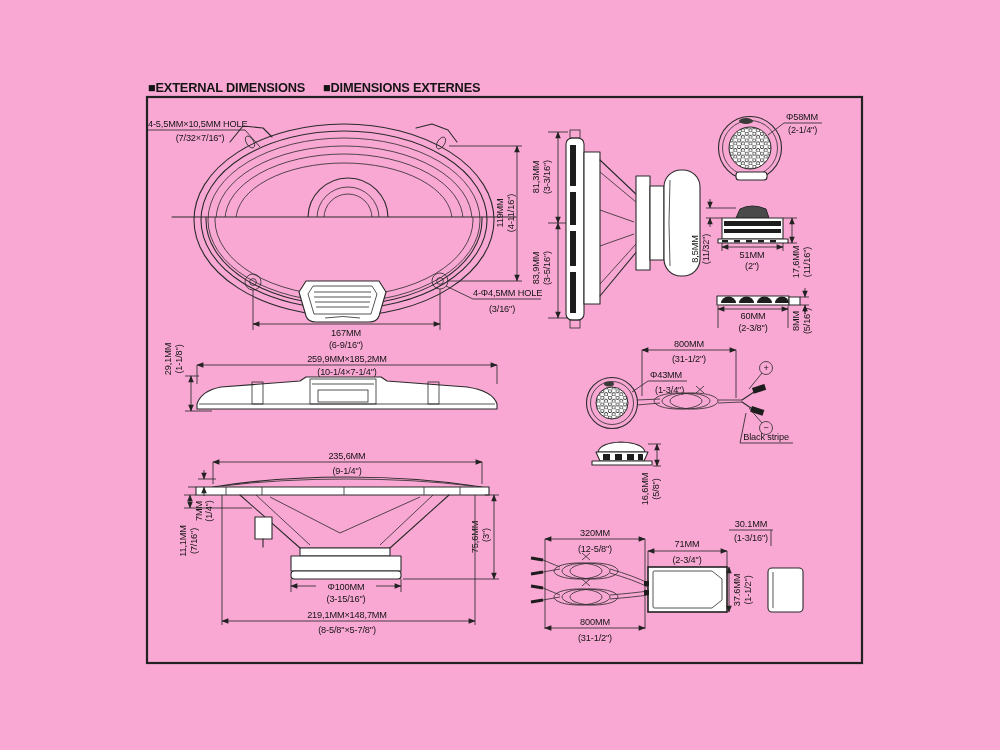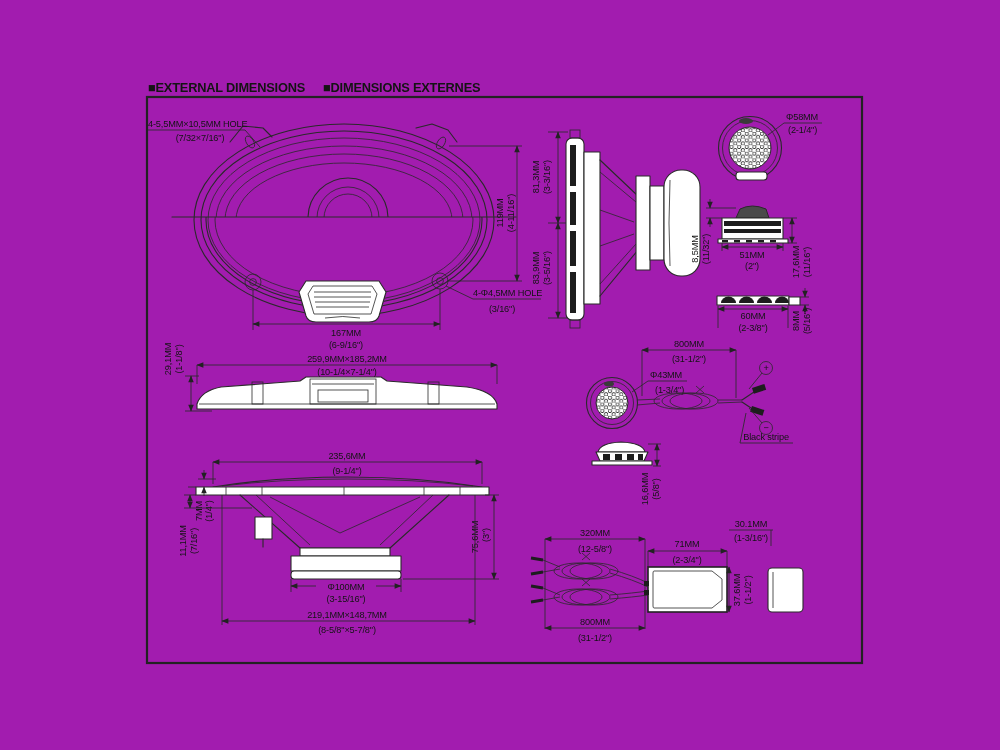--- a/index.html
+++ b/index.html
@@ -1,16 +1,16 @@
 <!DOCTYPE html>
 <html><head>
 <meta charset="utf-8">
 <style>
   html,body{margin:0;padding:0;background:#fff;}
-  .page{position:relative;width:1000px;height:750px;background:#a21caf;overflow:hidden;}
+  .page{position:relative;width:1000px;height:750px;background:#f9a8d4;overflow:hidden;}
   svg text{font-family:"Liberation Sans","DejaVu Sans",sans-serif;fill:#141414;}
   .t{font-size:9.2px;letter-spacing:-0.15px;}
   .tm{text-anchor:middle;}
   .hdr{font-size:12.8px;font-weight:700;letter-spacing:-0.2px;}
   .s{stroke:#2a2a2a;stroke-width:1.1;fill:none;stroke-linejoin:round;stroke-linecap:round;}
   .sf{stroke:#2a2a2a;stroke-width:1.1;fill:#fff;stroke-linejoin:round;}
   .sT{stroke:#2a2a2a;stroke-width:0.8;fill:none;}
   .d{stroke:#2a2a2a;stroke-width:0.85;fill:none;}
   .blk{fill:#1d1d1d;stroke:none;}
 </style>

